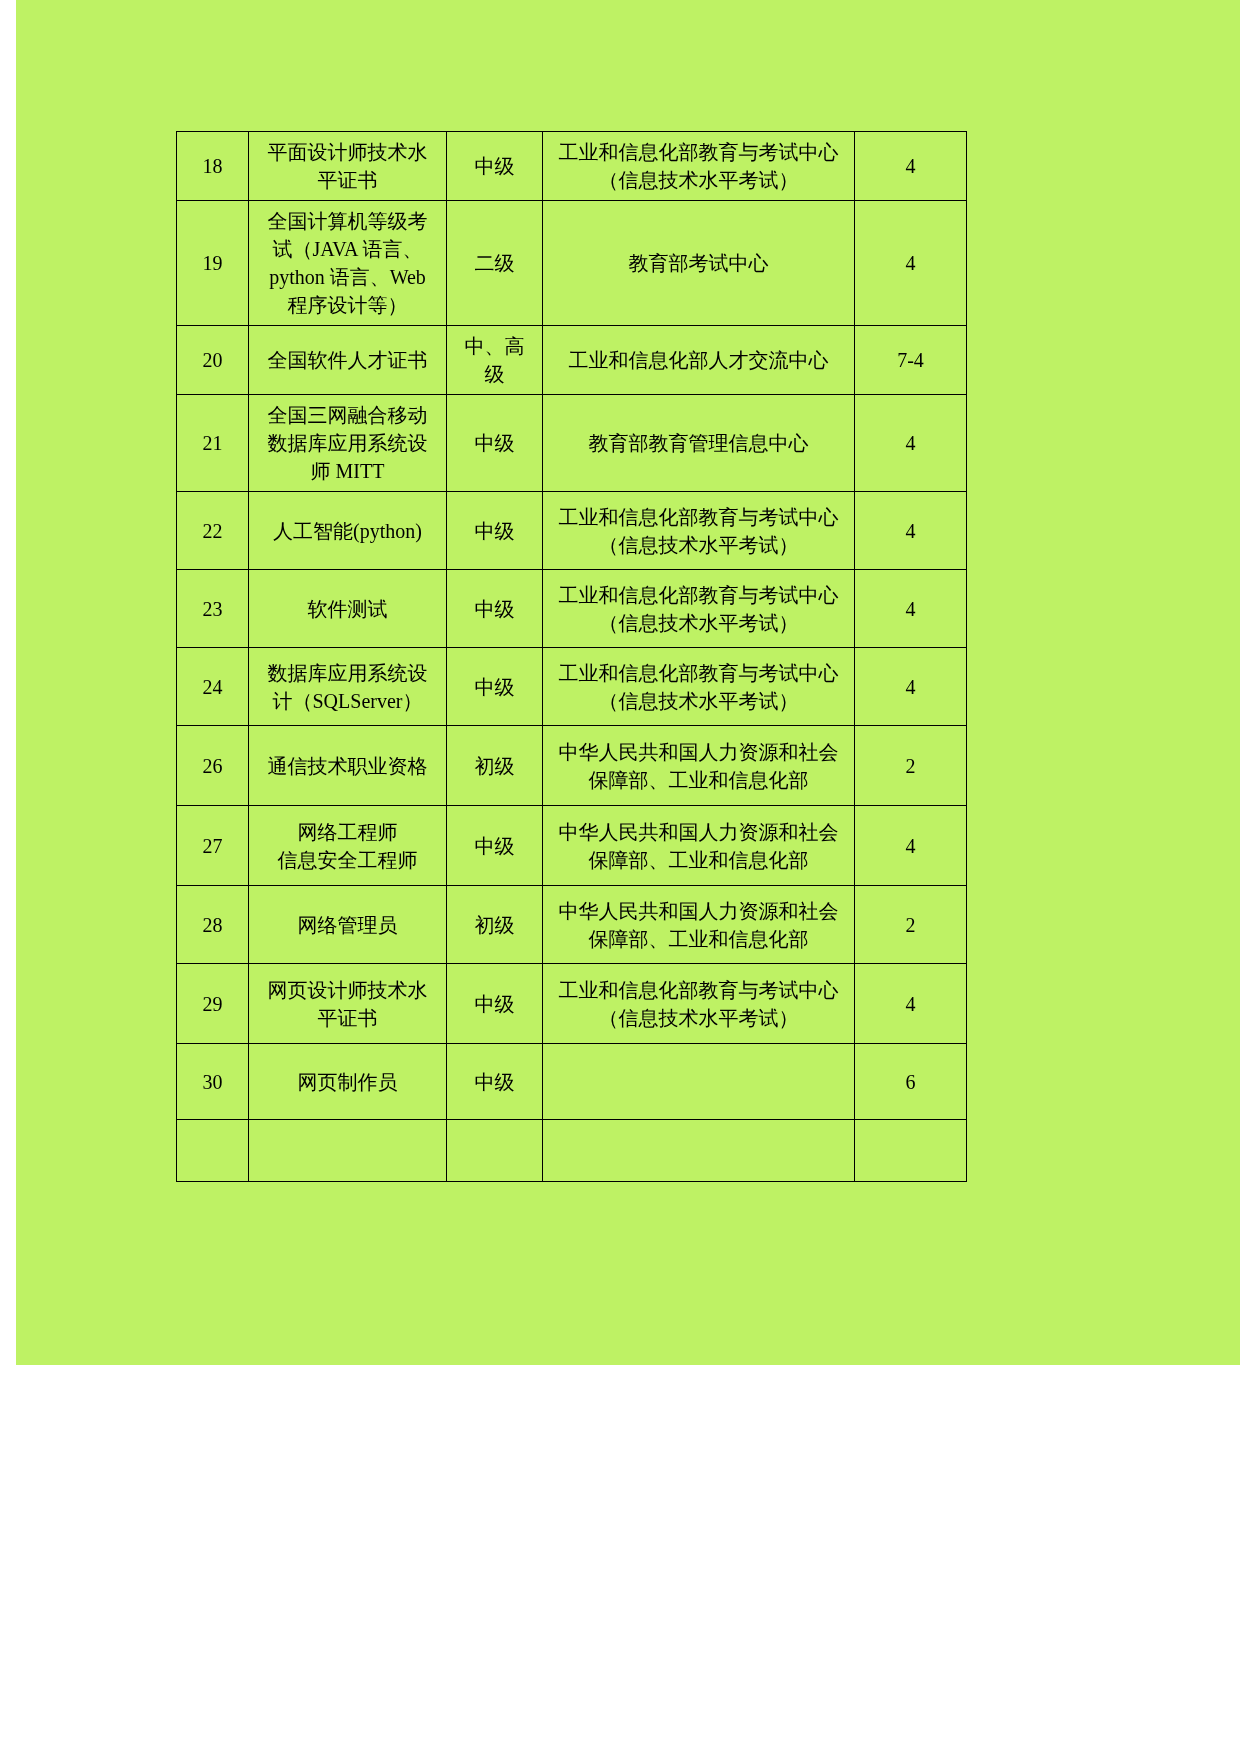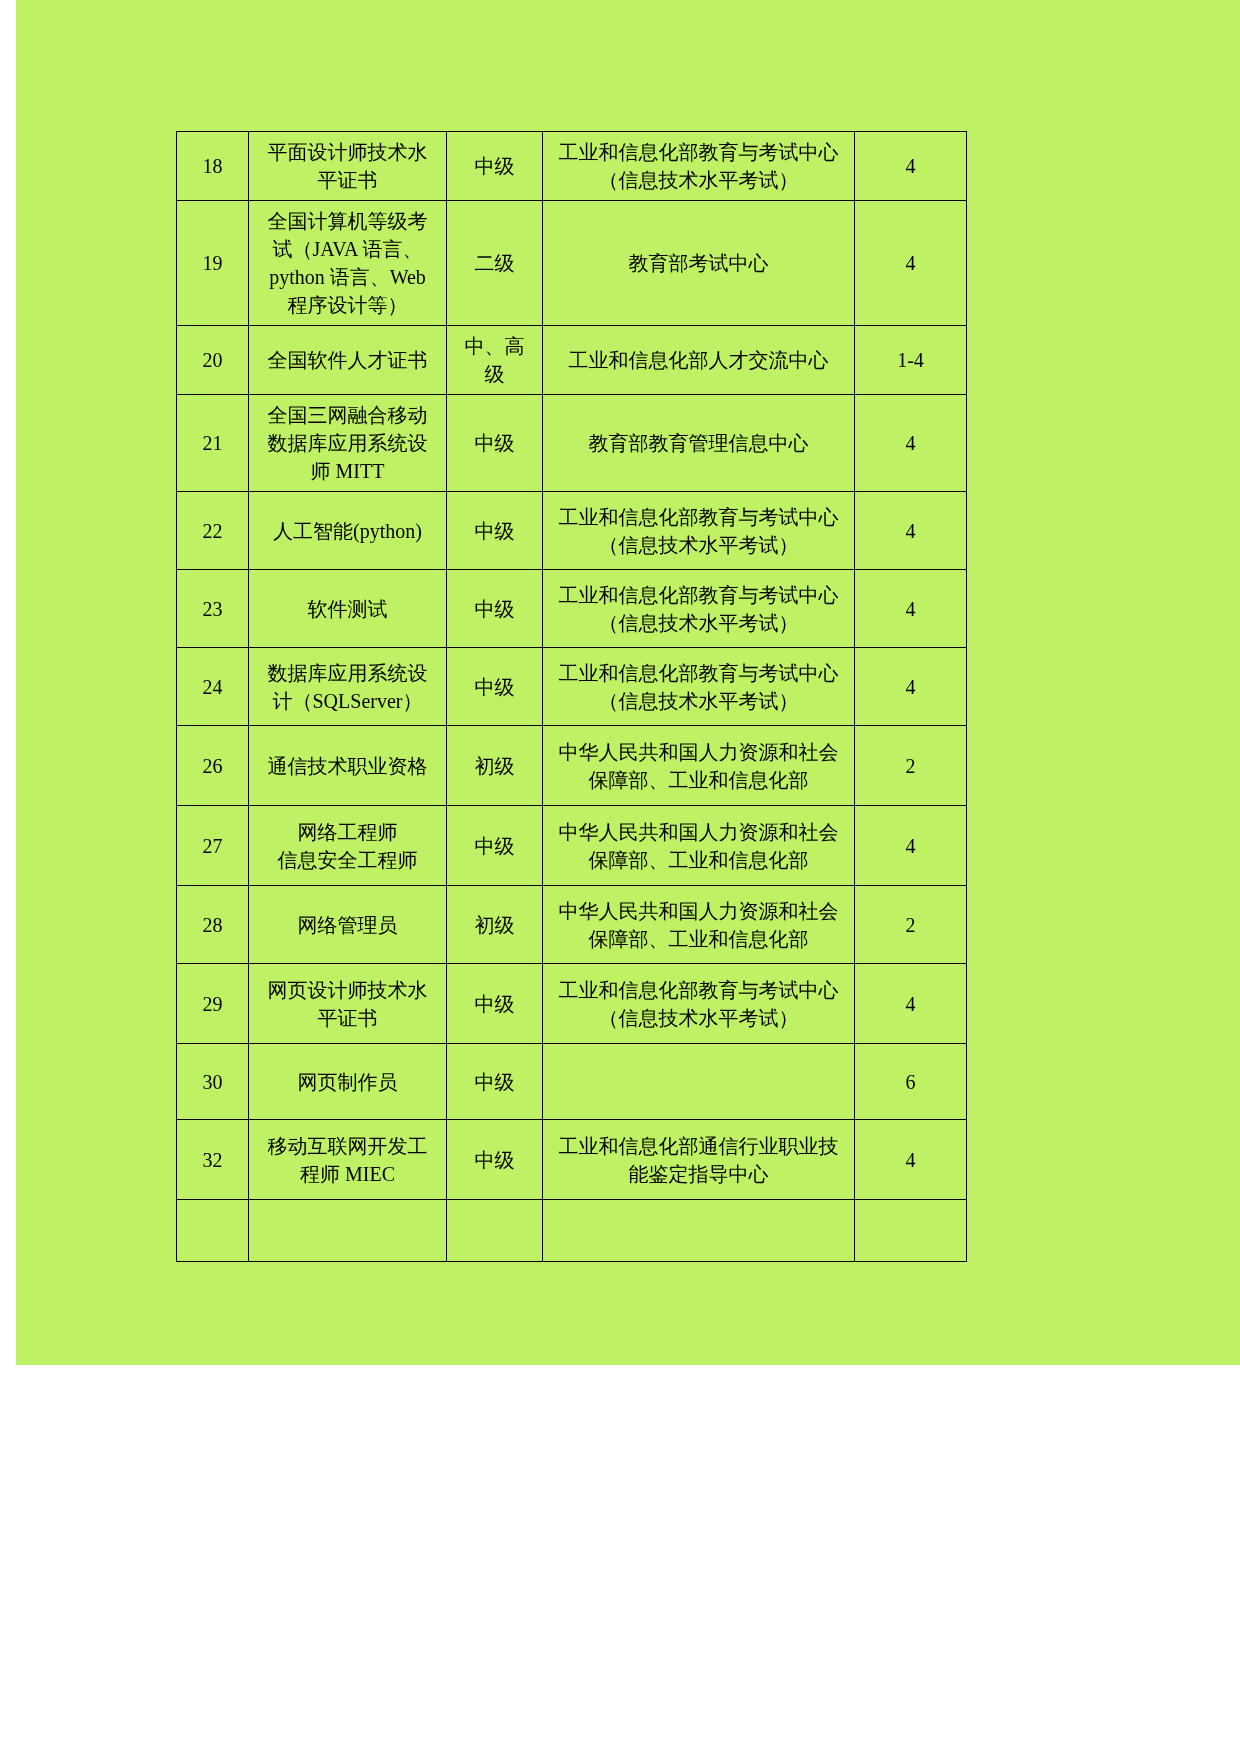--- a/index.html
+++ b/index.html
@@ -76,21 +76,21 @@
 程序设计等）</td>
         <td>二级</td>
         <td>教育部考试中心</td>
         <td>4</td>
       </tr>
       <tr style="height:60px">
         <td>20</td>
         <td>全国软件人才证书</td>
         <td>中、高级</td>
         <td>工业和信息化部人才交流中心</td>
-        <td>1-4</td>
+        <td>7-4</td>
       </tr>
       <tr style="height:91px">
         <td>21</td>
         <td>全国三网融合移动
 数据库应用系统设
 师 MITT</td>
         <td>中级</td>
         <td>教育部教育管理信息中心</td>
         <td>4</td>
       </tr>
@@ -153,29 +153,20 @@
 （信息技术水平考试）</td>
         <td>4</td>
       </tr>
       <tr style="height:76px">
         <td>30</td>
         <td>网页制作员</td>
         <td>中级</td>
         <td></td>
         <td>6</td>
       </tr>
-      <tr style="height:80px">
-        <td>32</td>
-        <td>移动互联网开发工
-程师 MIEC</td>
-        <td>中级</td>
-        <td>工业和信息化部通信行业职业技
-能鉴定指导中心</td>
-        <td>4</td>
-      </tr>
       <tr style="height:62px">
         <td></td>
         <td></td>
         <td></td>
         <td></td>
         <td></td>
       </tr>
     </tbody>
   </table>
 

